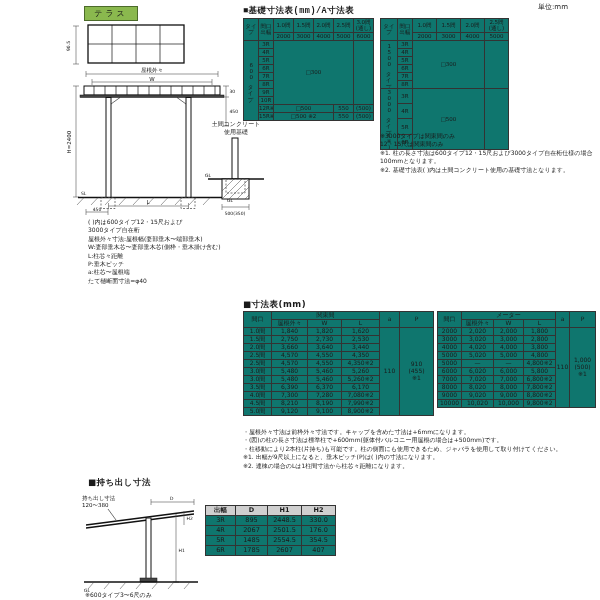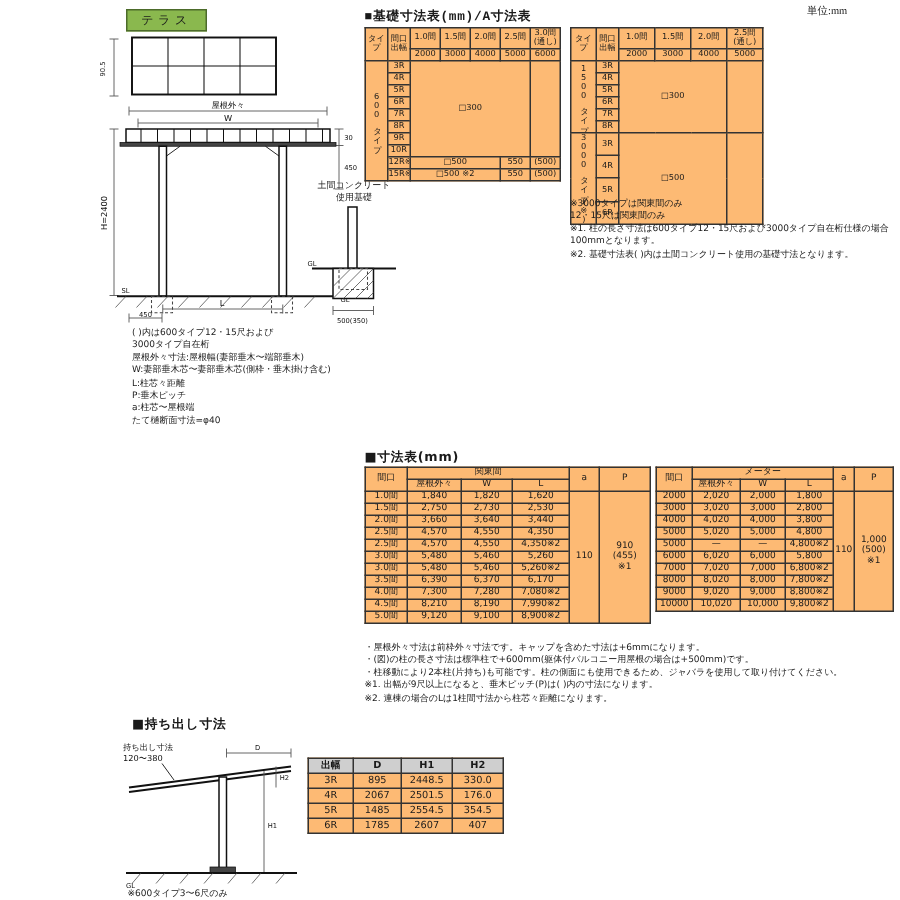--- a/index.html
+++ b/index.html
@@ -1,25 +1,25 @@
 <!DOCTYPE html>
 <html><head>
 <meta charset="utf-8">
 <style>
   html,body{margin:0;padding:0;}
   body{width:600px;height:600px;position:relative;overflow:hidden;background:#ffffff;
        font-family:"DejaVu Sans","Liberation Sans",sans-serif;color:#1a1a1a;}
   .abs{position:absolute;}
   .ttl{font-size:8.5px;font-weight:bold;letter-spacing:0.5px;}
-  .s7{font-size:7px;font-family:Liberation Serif, serif;}
+  .s7{font-size:7px;}
   .s6{font-size:6px;}
   .ctr{text-align:center;line-height:1.25;}
   .nline{font-size:6px;line-height:1.4;white-space:normal;}
   
-  table{border-collapse:collapse;table-layout:fixed;background:#fdba74;}
+  table{border-collapse:collapse;table-layout:fixed;background:#0f766e;}
   th,td{border:0.75px solid #333;padding:0;text-align:center;vertical-align:middle;
         font-weight:normal;line-height:1.15;white-space:pre-line;overflow:hidden;}
   .ftable th,.ftable td{font-size:5.5px;}
   .ftable tr{height:8px;}
   .dtable th,.dtable td{font-size:6px;}
   .dtable tr{height:8px;}
   .ctable th,.ctable td{font-size:6.5px;}
   .ctable tr{height:10px;}
   .ctable thead th{background:#cfcfcf;font-weight:bold;}
   .tvert{writing-mode:vertical-rl;text-orientation:upright;font-size:5px;}

